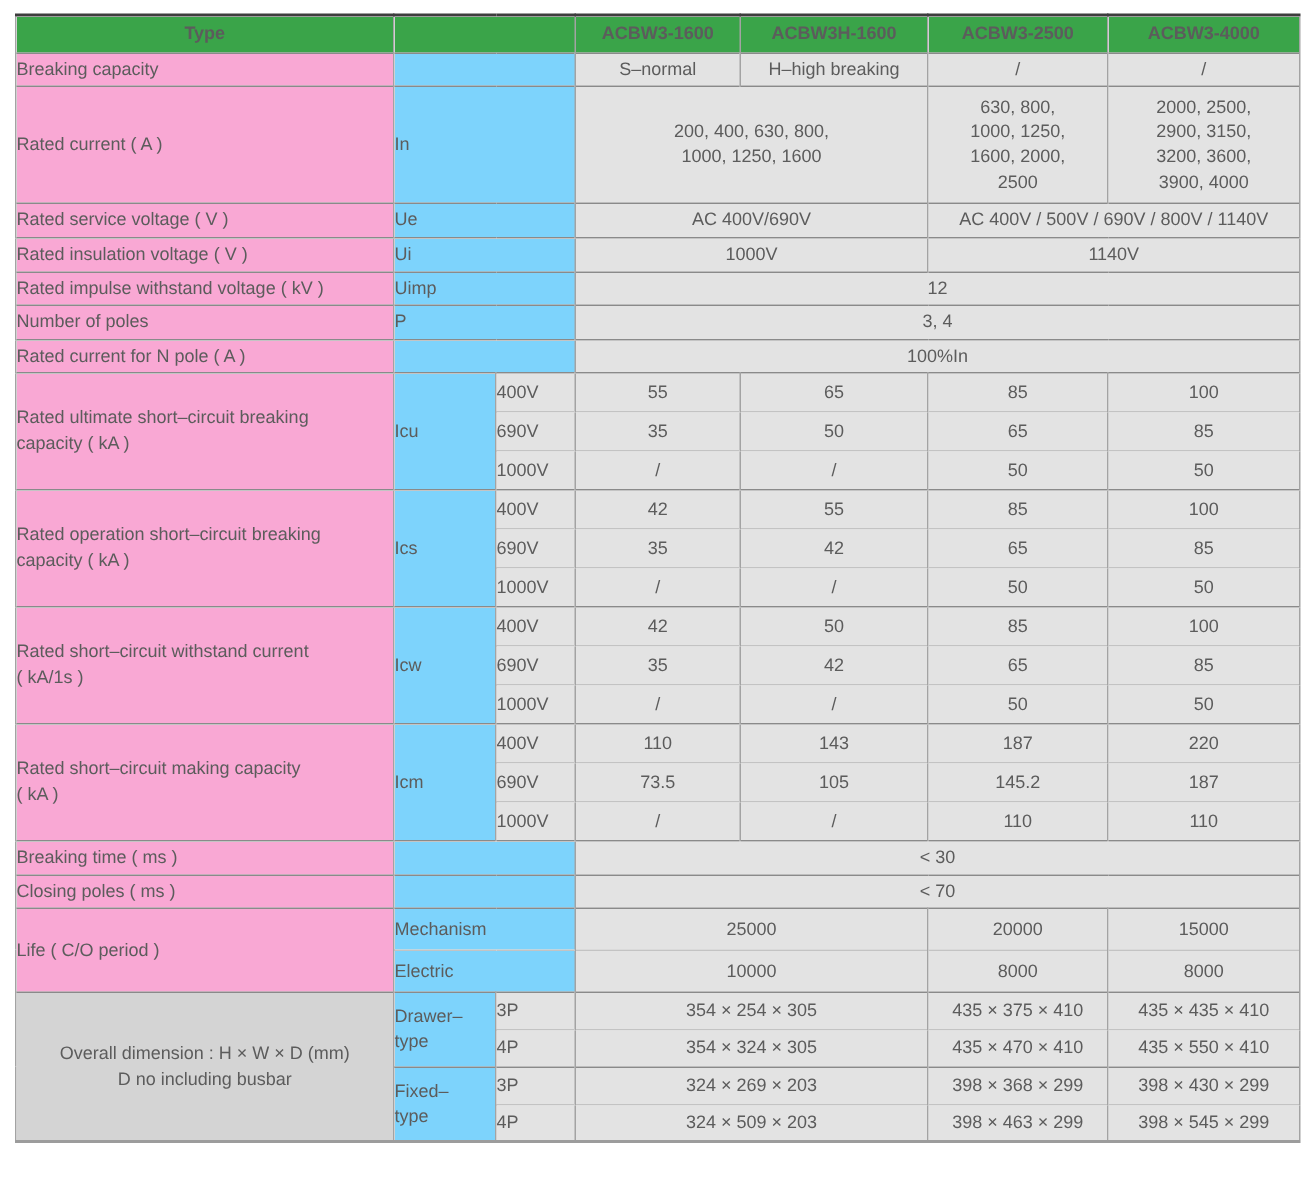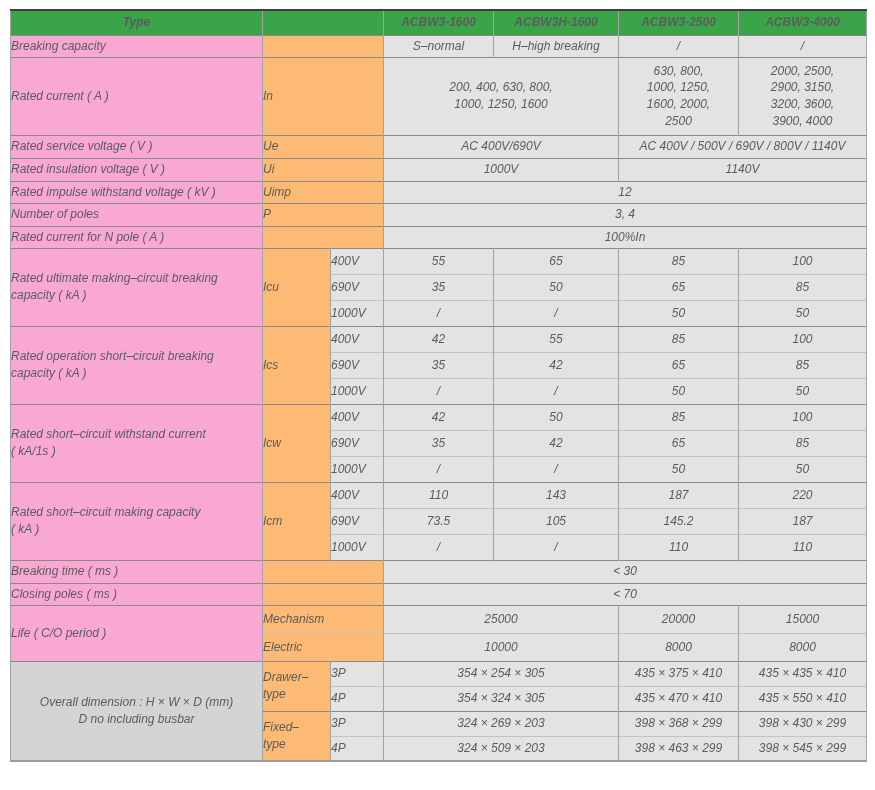--- a/index.html
+++ b/index.html
@@ -17,21 +17,20 @@
   }
   table.spec {
     position: absolute;
     left: 10px;
     top: 9px;
     width: 856px;
     border-collapse: collapse;
     table-layout: fixed;
     border-top: 2px solid #3d3d3d;
     border-bottom: 2px solid #9c9c9c;
-    font-style: italic;
   }
   table.spec td {
     overflow: hidden;
     white-space: pre-line;
     font-size: 12px;
     color: #5c5c5c;
     line-height: 1.38;
     vertical-align: middle;
     padding: 0;
     border-left: 1px solid #a3a3a3;
@@ -54,21 +53,21 @@
     background: #f9a8d4;
     text-align: left;
     padding: 2px 8px 2px 10px;
   }
   td.labelc {
     background: #d4d4d4;
     text-align: center;
     padding: 2px 2px;
   }
   td.param {
-    background: #fdba74;
+    background: #7dd3fc;
     text-align: left;
     padding-left: 7px;
   }
   td.volt {
     background: #e3e3e3;
     text-align: left;
     padding-left: 7px;
   }
   td.value {
     background: #e3e3e3;
@@ -142,21 +141,21 @@
           <td class="label" data-name="row-label-number-of-poles">Number of poles</td>
           <td class="param" colspan="2" data-name="param-p">P</td>
           <td class="value" colspan="4" data-name="value-cell">3, 4</td>
         </tr>
         <tr class="dark" data-name="table-row" style="height: 22px;">
           <td class="label" data-name="row-label-n-pole-current">Rated current for N pole ( A )</td>
           <td class="param" colspan="2" data-name="param-empty"></td>
           <td class="value" colspan="4" data-name="value-cell">100%In</td>
         </tr>
         <tr class="dark" data-name="table-row" style="height: 26px;">
-          <td class="label" rowspan="3" data-name="row-label-icu">Rated ultimate making–circuit breaking
+          <td class="label" rowspan="3" data-name="row-label-icu">Rated ultimate short–circuit breaking
 capacity ( kA )</td>
           <td class="param" rowspan="3" data-name="param-icu">Icu</td>
           <td class="volt" data-name="volt-400v">400V</td>
           <td class="value" data-name="value-cell">55</td>
           <td class="value" data-name="value-cell">65</td>
           <td class="value" data-name="value-cell">85</td>
           <td class="value" data-name="value-cell">100</td>
         </tr>
         <tr class="light" data-name="table-row" style="height: 26px;">
           <td class="volt" data-name="volt-690v">690V</td>

